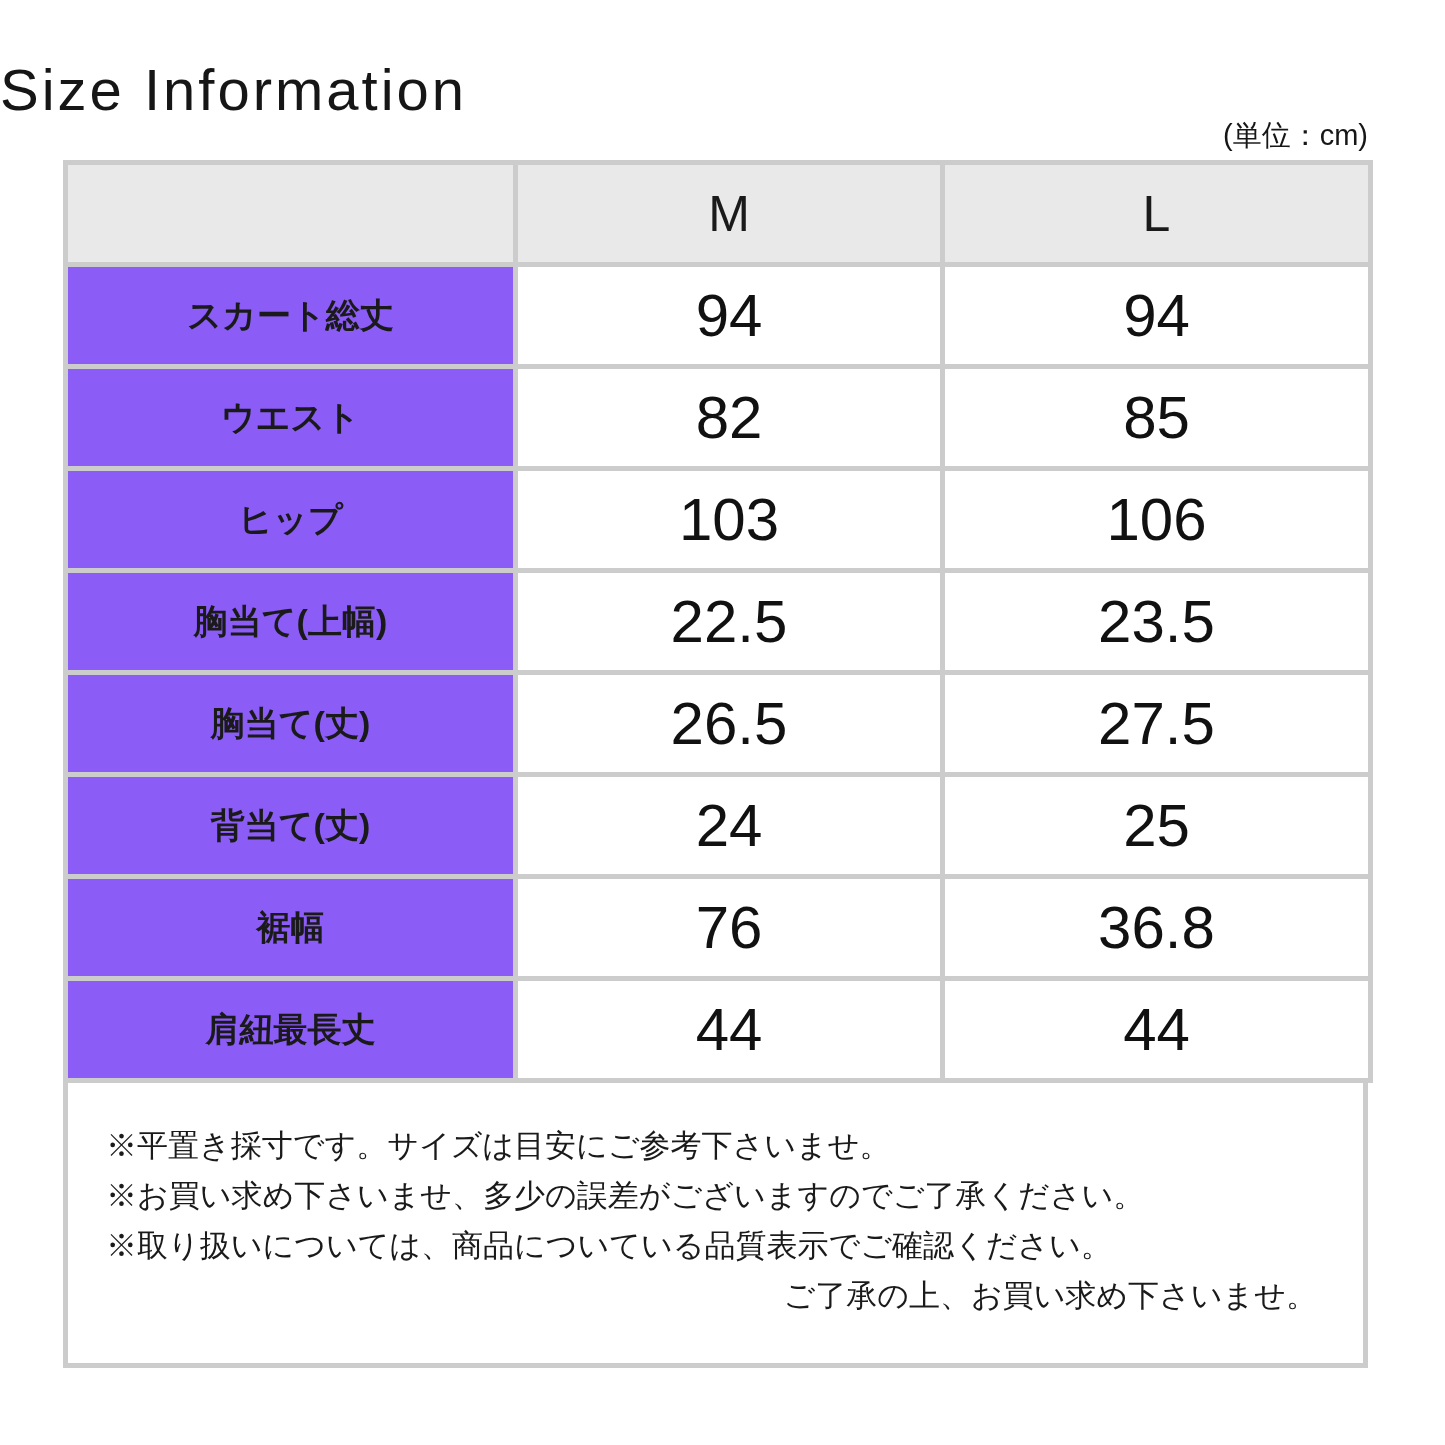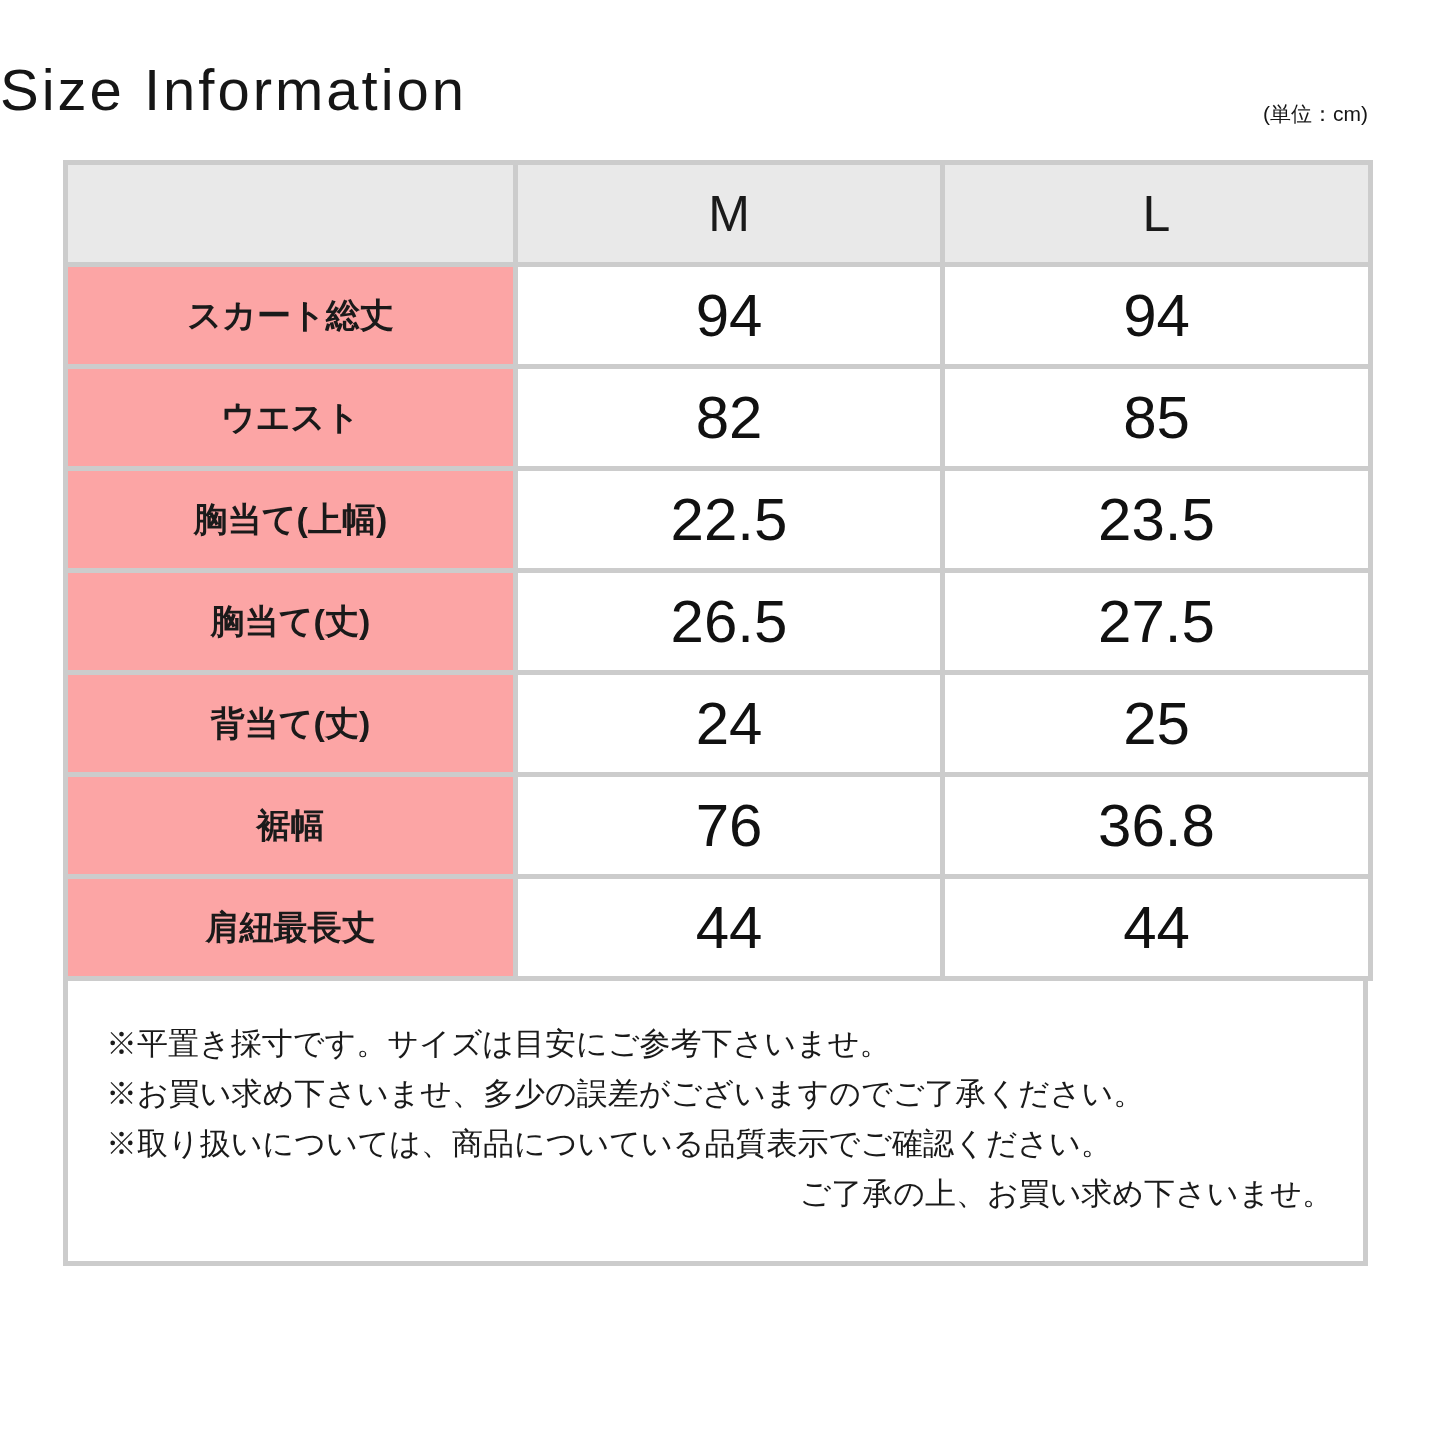--- a/index.html
+++ b/index.html
@@ -22,23 +22,23 @@
     left: 0;
     width: 100%;
     text-align: left;
     font-size: 58px;
     font-weight: 300;
     letter-spacing: 3px;
     color: #161616;
   }
   .unit-label {
     position: absolute;
-    top: 100px;
+    top: 116px;
     right: 77px;
-    font-size: 21px;
+    font-size: 29px;
     font-weight: 400;
     color: #161616;
     text-align: right;
   }
   .table-wrap {
     position: absolute;
     left: 63px;
     top: 160px;
     width: 1305px;
   }
@@ -55,37 +55,37 @@
     padding: 0;
   }
   .head-cell {
     background: #e9e9e9;
     height: 97px;
     font-size: 50px;
     font-weight: 300;
     color: #1a1a1a;
   }
   .label-cell {
-    background: #fca5a5;
+    background: #8b5cf6;
     height: 97px;
     font-size: 34px;
     font-weight: 700;
     color: #1a1a1a;
   }
   .value-cell {
     background: #ffffff;
     font-size: 60px;
     font-weight: 300;
     color: #111111;
   }
   .notes-box {
     margin-top: -5px;
     border: 5px solid #cccccc;
     background: #ffffff;
-    padding: 38px 30px 42px 38px;
+    padding: 38px 46px 42px 38px;
     font-size: 31px;
     line-height: 50px;
     color: #1a1a1a;
   }
   .note-line {
     white-space: nowrap;
   }
   .note-line.indent {
     padding-left: 34px;
     text-align: right;
@@ -117,20 +117,25 @@
           <td class="label-cell">スカート総丈</td>
           <td class="value-cell">94</td>
           <td class="value-cell">94</td>
         </tr>
         <tr>
           <td class="label-cell">ウエスト</td>
           <td class="value-cell">82</td>
           <td class="value-cell">85</td>
         </tr>
         <tr>
+          <td class="label-cell">ヒップ</td>
+          <td class="value-cell">103</td>
+          <td class="value-cell">106</td>
+        </tr>
+        <tr>
           <td class="label-cell">胸当て(上幅)</td>
           <td class="value-cell">22.5</td>
           <td class="value-cell">23.5</td>
         </tr>
         <tr>
           <td class="label-cell">胸当て(丈)</td>
           <td class="value-cell">26.5</td>
           <td class="value-cell">27.5</td>
         </tr>
         <tr>

